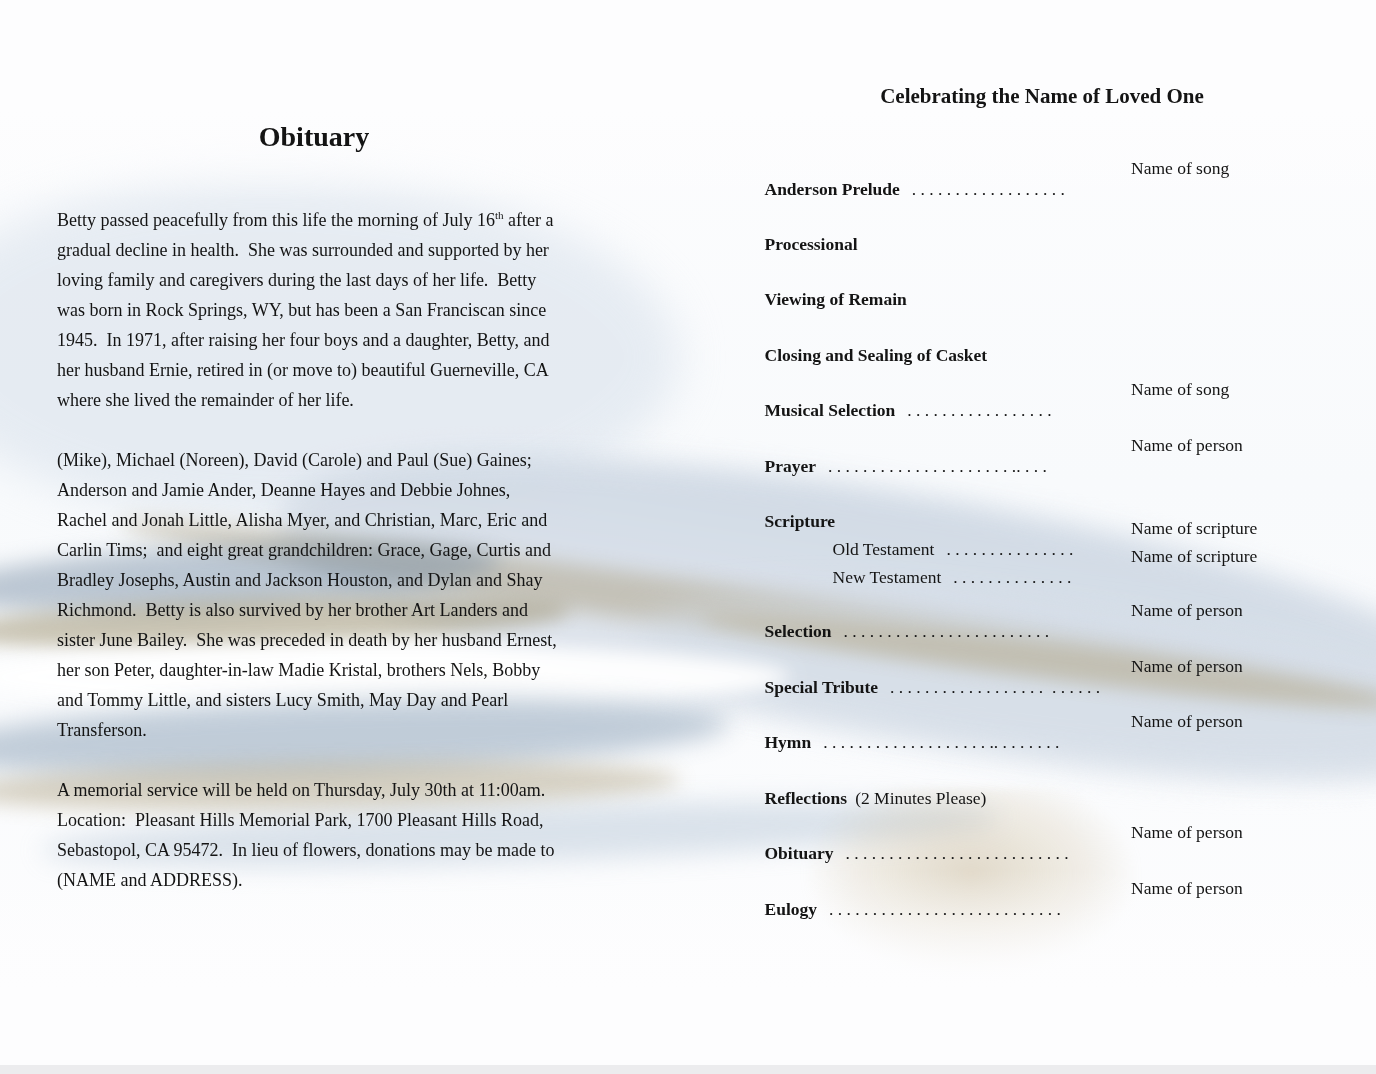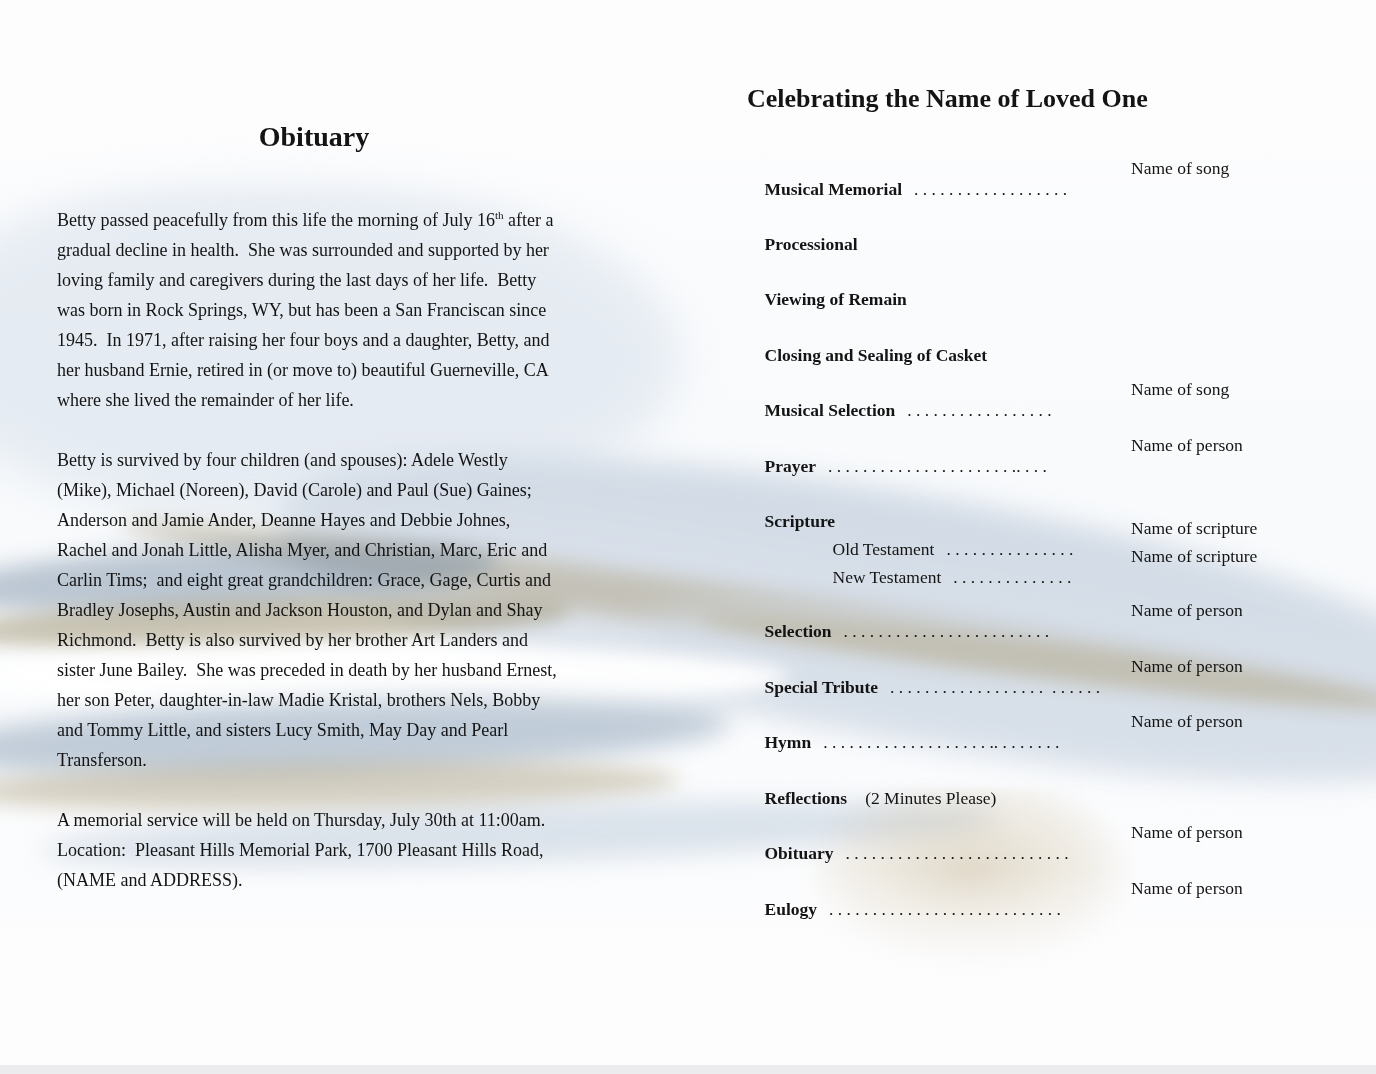--- a/index.html
+++ b/index.html
@@ -37,28 +37,28 @@
     text-align: center; font-size: 28px; font-weight: bold; z-index: 2;
   }
   .left-body { position: absolute; left: 57px; top: 200px; width: 620px; z-index: 2; }
   .para { margin: 0 0 30px 0; }
   .line { white-space: pre; font-size: 18px; line-height: 30px; }
   .line sup { font-size: 0.62em; }
 
   
   .right-title {
     position: absolute; left: 747px; top: 84px; width: 590px;
-    text-align: left; font-size: 26px; font-weight: bold; z-index: 2;
+    text-align: center; font-size: 21px; font-weight: bold; z-index: 2;
   }
   .program { position: absolute; left: 747px; top: 0; width: 590px; height: 1074px; z-index: 2; }
   .prow { position: absolute; left: 0; width: 560px; font-size: 17.5px; white-space: pre; }
   .prow.indent { padding-left: 68px; }
   .plabel { font-weight: bold; }
   .pdots { margin-left: 12px; }
-  .psuffix { margin-left: 18px; }
+  .psuffix { margin-left: 8px; }
   .pvalue { position: absolute; left: 384px; top: 0; text-align: center; }
 
   .page-bottom-edge {
     position: absolute; left: 0; bottom: 0; width: 100%; height: 9px;
     background: #ececee; z-index: 3;
   }
 </style>
 </head>
 <body>
 
@@ -85,44 +85,44 @@
   <div class="para">
     <div class="line"><span>Betty passed peacefully from this life the morning of July 16</span><sup>th</sup><span> after a</span></div>
     <div class="line">gradual decline in health.  She was surrounded and supported by her</div>
     <div class="line">loving family and caregivers during the last days of her life.  Betty</div>
     <div class="line">was born in Rock Springs, WY, but has been a San Franciscan since</div>
     <div class="line">1945.  In 1971, after raising her four boys and a daughter, Betty, and</div>
     <div class="line">her husband Ernie, retired in (or move to) beautiful Guerneville, CA</div>
     <div class="line">where she lived the remainder of her life.</div>
   </div>
   <div class="para">
-    <div class="line">Betty is survived by four children (and spouses): Adele Westly</div>
     <div class="line">(Mike), Michael (Noreen), David (Carole) and Paul (Sue) Gaines;</div>
     <div class="line">Anderson and Jamie Ander, Deanne Hayes and Debbie Johnes,</div>
     <div class="line">Rachel and Jonah Little, Alisha Myer, and Christian, Marc, Eric and</div>
     <div class="line">Carlin Tims;  and eight great grandchildren: Grace, Gage, Curtis and</div>
     <div class="line">Bradley Josephs, Austin and Jackson Houston, and Dylan and Shay</div>
     <div class="line">Richmond.  Betty is also survived by her brother Art Landers and</div>
     <div class="line">sister June Bailey.  She was preceded in death by her husband Ernest,</div>
     <div class="line">her son Peter, daughter-in-law Madie Kristal, brothers Nels, Bobby</div>
     <div class="line">and Tommy Little, and sisters Lucy Smith, May Day and Pearl</div>
     <div class="line">Transferson.</div>
   </div>
   <div class="para">
     <div class="line">A memorial service will be held on Thursday, July 30th at 11:00am.</div>
     <div class="line">Location:  Pleasant Hills Memorial Park, 1700 Pleasant Hills Road,</div>
+    <div class="line">Sebastopol, CA 95472.  In lieu of flowers, donations may be made to</div>
     <div class="line">(NAME and ADDRESS).</div>
   </div>
 </div>
 
 <div class="right-title">Celebrating the Name of Loved One</div>
 
 <div class="program page">
   <div class="prow" style="top:158px">
-    <span class="plabel">Musical Memorial</span><span class="pdots">. . . . . . . . . . . . . . . . . .</span>
+    <span class="plabel">Anderson Prelude</span><span class="pdots">. . . . . . . . . . . . . . . . . .</span>
     <span class="pvalue">Name of song</span>
   </div>
   <div class="prow" style="top:213px">
     <span class="plabel">Processional</span>
   </div>
   <div class="prow" style="top:324px">
     <span class="plabel">Closing and Sealing of Casket</span>
   </div>
   <div class="prow" style="top:268px">
     <span class="plabel">Viewing of Remain</span>

